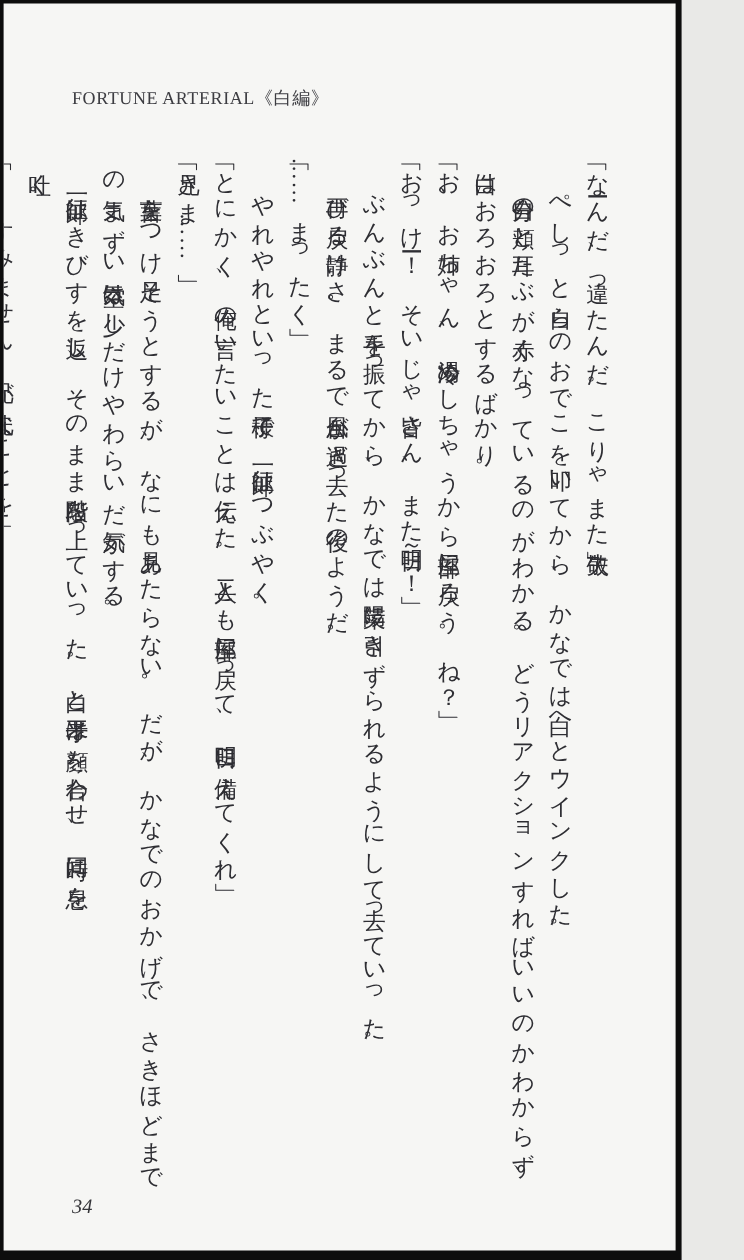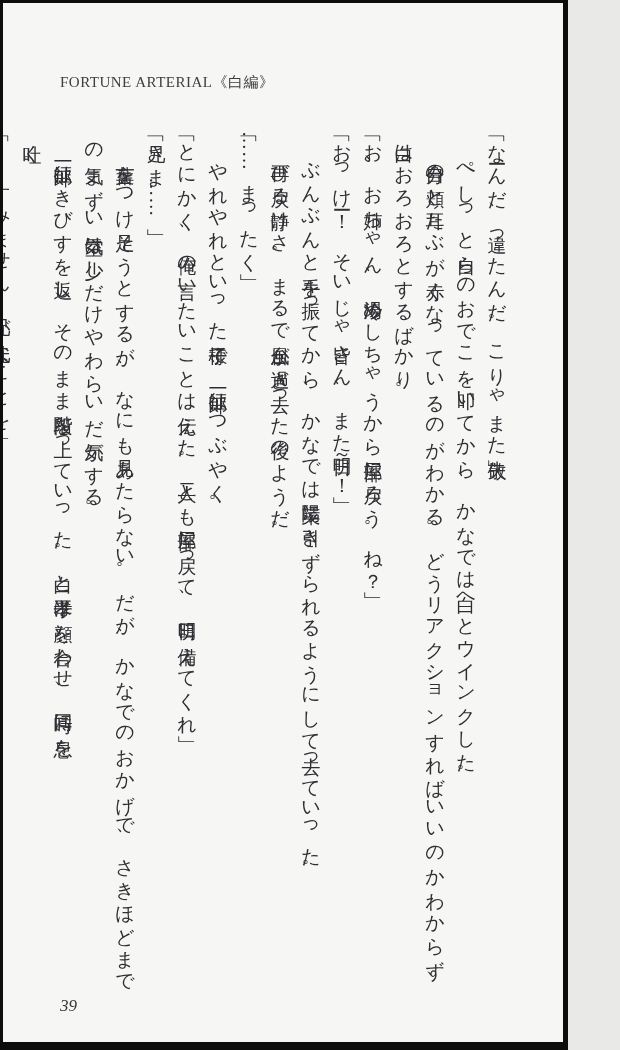--- a/index.html
+++ b/index.html
@@ -72,15 +72,15 @@
     <div class="vline">　やれやれといった様子で、征一郎はつぶやく。</div>
     <div class="vline">「とにかく、俺の言いたいことは伝えた。二人とも部屋に戻って、明日に備えてくれ」</div>
     <div class="vline">「兄さま……」</div>
     <div class="vline">　言葉をつけ足そうとするが、なにも見あたらない。だが、かなでのおかげで、さきほどまで</div>
     <div class="vline">の気まずい空気は少しだけやわらいだ気がする。</div>
     <div class="vline">　征一郎はきびすを返し、そのまま階段を上っていった。白と孝平は顔を合わせ、同時に息を</div>
     <div class="vline">吐く。</div>
     <div class="vline">「……すみません。兄が失礼なことを」</div>
   </div>
 
-  <div class="folio">39</div>
+  <div class="folio">34</div>
 
 </div>
 
 </body></html>

